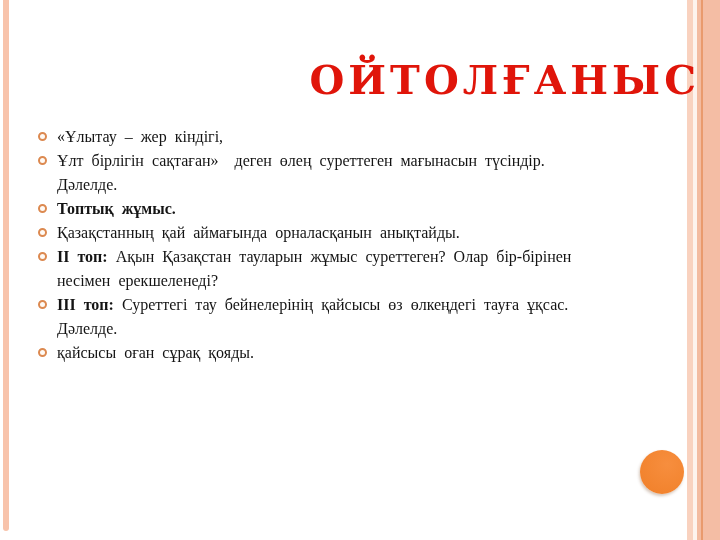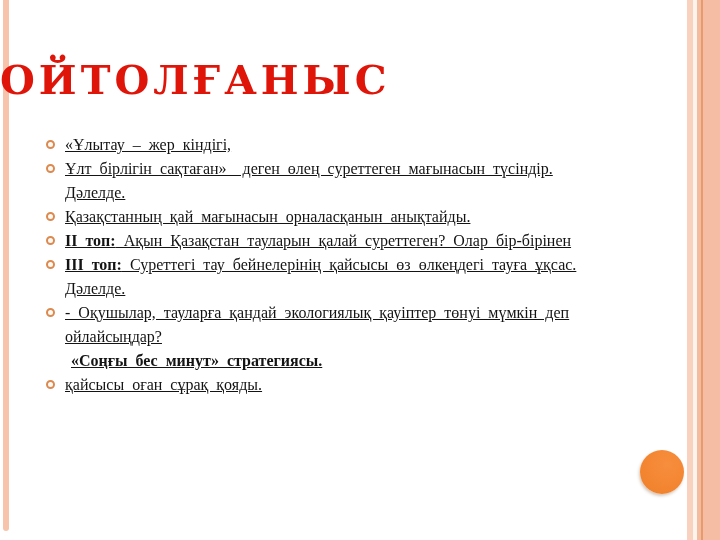--- a/index.html
+++ b/index.html
@@ -38,41 +38,40 @@
     background: radial-gradient(circle at 62% 32%, #f78e3e, #f07f28);
     box-shadow: -1px 2px 3px rgba(120, 70, 30, 0.30);
   }
 
   
   .title {
     position: absolute;
     top: 56px; left: 0;
     width: 700px;
     margin: 0;
-    text-align: left;
+    text-align: right;
     font-family: "DejaVu Serif", serif;
     font-weight: bold;
     font-size: 40px;
     line-height: 48px;
     letter-spacing: 4px;
     color: #e0150a;
   }
 
   
   .bullets {
     position: absolute;
     top: 125px; left: 38px;
     width: 610px;
-    margin: 8px; padding: 0;
+    margin: 0; padding: 0;
     list-style: none;
     font-size: 16px;
     line-height: 24px;
     color: #141414;
     word-spacing: 4px;
-    text-decoration: underline;
   }
   .bullets li {
     position: relative;
     padding-left: 19px;
     margin: 0;
   }
   .marker {
     position: absolute;
     left: 0; top: 7px;
     width: 5px; height: 5px;
@@ -100,43 +99,42 @@
     <span class="marker"></span>
     <div class="line">«Ұлытау – жер кіндігі,</div>
   </li>
 
   <li>
     <span class="marker"></span>
     <div class="line">Ұлт бірлігін сақтаған»  деген өлең суреттеген мағынасын түсіндір.</div>
     <div class="line">Дәлелде.</div>
   </li>
 
-
   <li>
     <span class="marker"></span>
-    <div class="line">Қазақстанның қай мағынасын орналасқанын анықтайды.</div>
+    <div class="line bold">Топтық жұмыс.</div>
   </li>
 
   <li>
     <span class="marker"></span>
-    <div class="line"><span class="bold">ІІ топ:</span><span> Ақын Қазақстан тауларын қалай суреттеген? Олар бір-бірінен</span></div>
+    <div class="line">Қазақстанның қай аймағында орналасқанын анықтайды.</div>
+  </li>
+
+  <li>
+    <span class="marker"></span>
+    <div class="line"><span class="bold">ІІ топ:</span><span> Ақын Қазақстан тауларын жұмыс суреттеген? Олар бір-бірінен</span></div>
+    <div class="line">несімен ерекшеленеді?</div>
   </li>
 
   <li>
     <span class="marker"></span>
     <div class="line"><span class="bold">ІІІ топ:</span><span> Суреттегі тау бейнелерінің қайсысы өз өлкеңдегі тауға ұқсас.</span></div>
     <div class="line">Дәлелде.</div>
   </li>
 
 
-  <li>
-    <span class="marker"></span>
-    <div class="line">- Оқушылар, тауларға қандай экологиялық қауіптер төнуі мүмкін деп</div>
-    <div class="line">ойлайсыңдар?</div>
-    <div class="line bold indent">«Соңғы бес минут» стратегиясы.</div>
-  </li>
 
   <li>
     <span class="marker"></span>
     <div class="line">қайсысы оған сұрақ қояды.</div>
   </li>
 
 </ul>
 
 </body></html>

